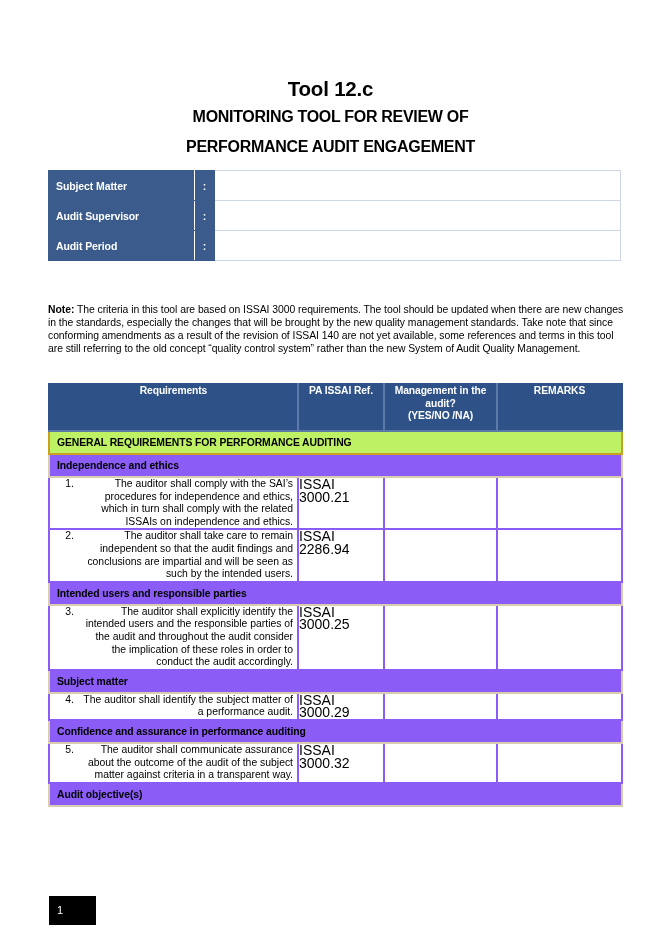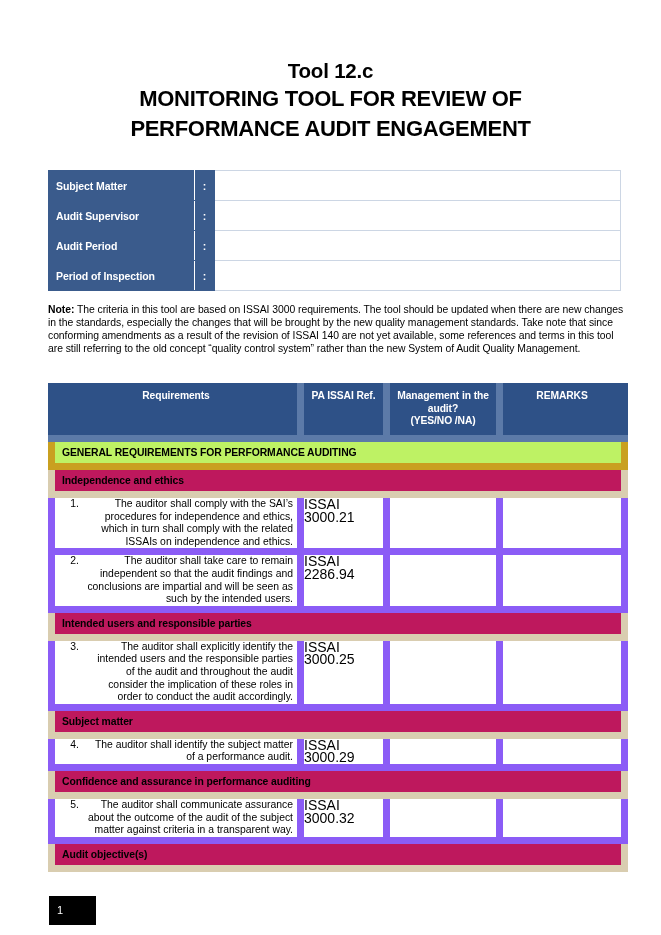--- a/index.html
+++ b/index.html
@@ -21,33 +21,33 @@
     left: 0; top: 0;
     width: 661px;
     height: 935px;
     background: #ffffff;
   }
 
   
   .title-block {
     position: absolute;
     left: 40px;
-    top: 58px;
+    top: 76px;
     width: 581px;
     text-align: center;
   }
   .title-line-1 {
     font-size: 20.5px;
     font-weight: bold;
     line-height: 26px;
     letter-spacing: -0.2px;
   }
   .title-line-2,
   .title-line-3 {
-    font-size: 22px;
+    font-size: 16px;
     font-weight: bold;
     line-height: 30px;
     letter-spacing: -0.3px;
   }
 
   
   .info-table {
     position: absolute;
     left: 48px;
     top: 170px;
@@ -103,21 +103,21 @@
   .main-table {
     position: absolute;
     left: 48px;
     top: 383px;
     width: 573px;
     border-collapse: collapse;
     table-layout: fixed;
   }
   .main-table td,
   .main-table th {
-    border: 7px solid #8b5cf6;
+    border: 2px solid #8b5cf6;
     padding: 0;
     vertical-align: top;
   }
 
   .col-req   { width: 249px; }
   .col-ref   { width: 86px; }
   .col-impl  { width: 113px; }
   .col-rem   { width: 125px; }
 
   thead th {
@@ -142,21 +142,21 @@
     font-weight: bold;
     height: 21px;
     vertical-align: middle;
     padding-left: 7px;
     letter-spacing: -0.1px;
     border-color: #c9a020 !important;
     border-top-color: #2e5187 !important;
   }
 
   .subsection-row td {
-    background: #be185d;
+    background: #8b5cf6;
     font-size: 10.4px;
     font-weight: bold;
     height: 21px;
     vertical-align: middle;
     padding-left: 7px;
     letter-spacing: -0.1px;
     border-color: #d9cdb0 !important;
   }
 
   .req-cell {
@@ -228,25 +228,20 @@
           <td class="info-colon">:</td>
           <td class="info-value"></td>
         </tr>
         <tr>
           <td class="info-label">Audit Supervisor</td>
           <td class="info-colon">:</td>
           <td class="info-value"></td>
         </tr>
         <tr>
           <td class="info-label">Audit Period</td>
-          <td class="info-colon">:</td>
-          <td class="info-value"></td>
-        </tr>
-        <tr>
-          <td class="info-label">Period of Inspection</td>
           <td class="info-colon">:</td>
           <td class="info-value"></td>
         </tr>
       </tbody>
   </table>
 
   <div class="note"><b>Note:</b><span> The criteria in this tool are based on ISSAI 3000 requirements. The tool should be updated when there are new changes in the standards, especially the changes that will be brought by the new quality management standards. Take note that since conforming amendments as a result of the revision of ISSAI 140 are not yet available, some references and terms in this tool are still referring to the old concept “quality control system” rather than the new System of Audit Quality Management.</span></div>
 
   <table class="main-table">
     <colgroup>

